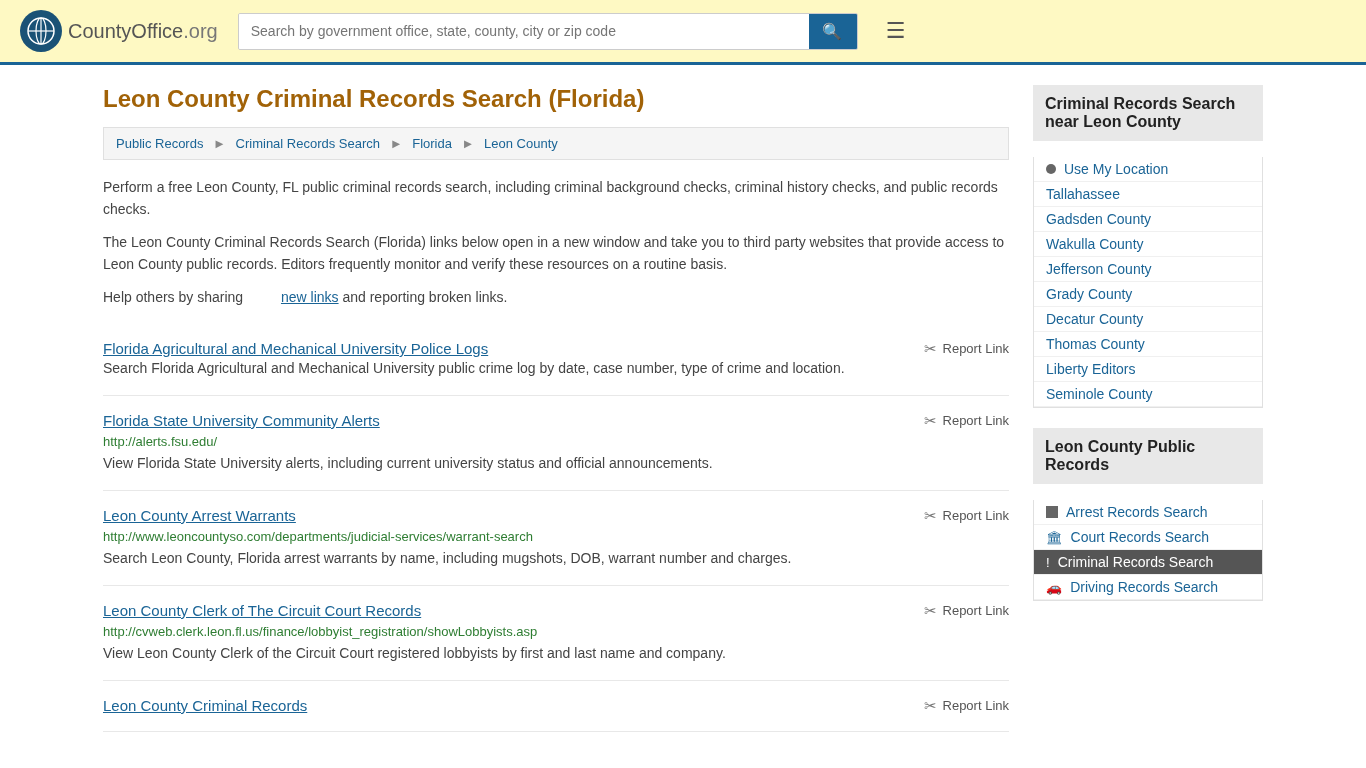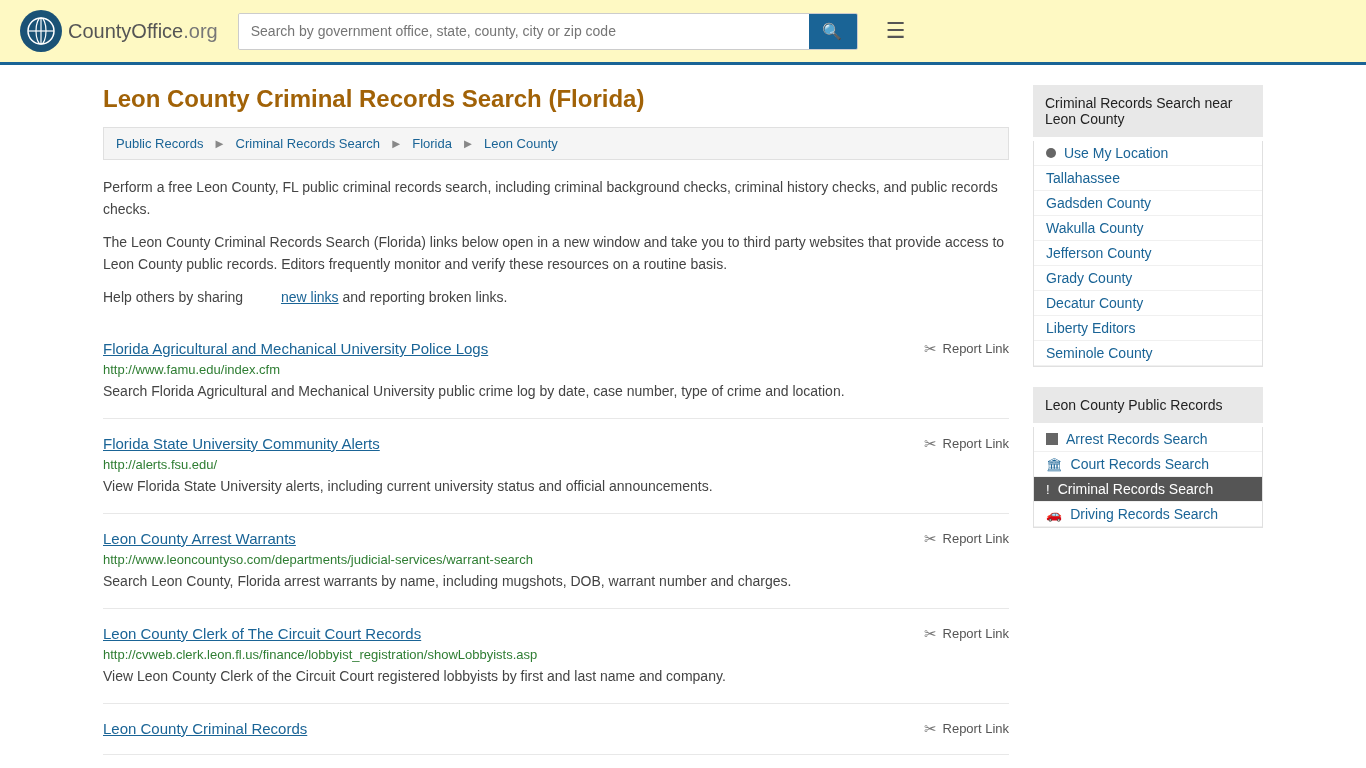--- a/index.html
+++ b/index.html
@@ -173,24 +173,24 @@
       line-height: 1.5;
     }
 
     
     .sidebar-section {
       margin-bottom: 20px;
     }
     .sidebar-section-title {
       background: #e8e8e8;
       padding: 10px 12px;
-      font-weight: normal;
-      font-size: 14px;
+      font-weight: bold;
+      font-size: 16px;
       color: #222;
-      margin-bottom: 4px;
+      margin-bottom: 16px;
     }
     .sidebar-list {
       list-style: none;
       border: 1px solid #e0e0e0;
       border-top: none;
     }
     .sidebar-list li {
       border-bottom: 1px solid #f0f0f0;
     }
     .sidebar-list li a {
@@ -264,21 +264,20 @@
     <div class="records-list">
 
       <div class="record-item">
         <div class="record-header">
           <a class="record-title" href="#">Florida Agricultural and Mechanical University Police Logs</a>
           <div class="report-link">
             <span class="scissors-icon">✂</span>
             <span>Report Link</span>
           </div>
         </div>
-        <div class="record-url">http://www.famu.edu/index.cfm</div>
         <div class="record-desc">Search Florida Agricultural and Mechanical University public crime log by date, case number, type of crime and location.</div>
       </div>
 
       <div class="record-item">
         <div class="record-header">
           <a class="record-title" href="#">Florida State University Community Alerts</a>
           <div class="report-link">
             <span class="scissors-icon">✂</span>
             <span>Report Link</span>
           </div>
@@ -347,20 +346,23 @@
         <li>
           <a href="#">Jefferson County</a>
         </li>
         <li>
           <a href="#">Grady County</a>
         </li>
         <li>
           <a href="#">Decatur County</a>
         </li>
         <li>
+          <a href="#">Thomas County</a>
+        </li>
+        <li>
           <a href="#">Liberty Editors</a>
         </li>
         <li>
           <a href="#">Seminole County</a>
         </li>
       </ul>
     </div>
 
     <div class="sidebar-section">
       <div class="sidebar-section-title">Leon County Public Records</div>

